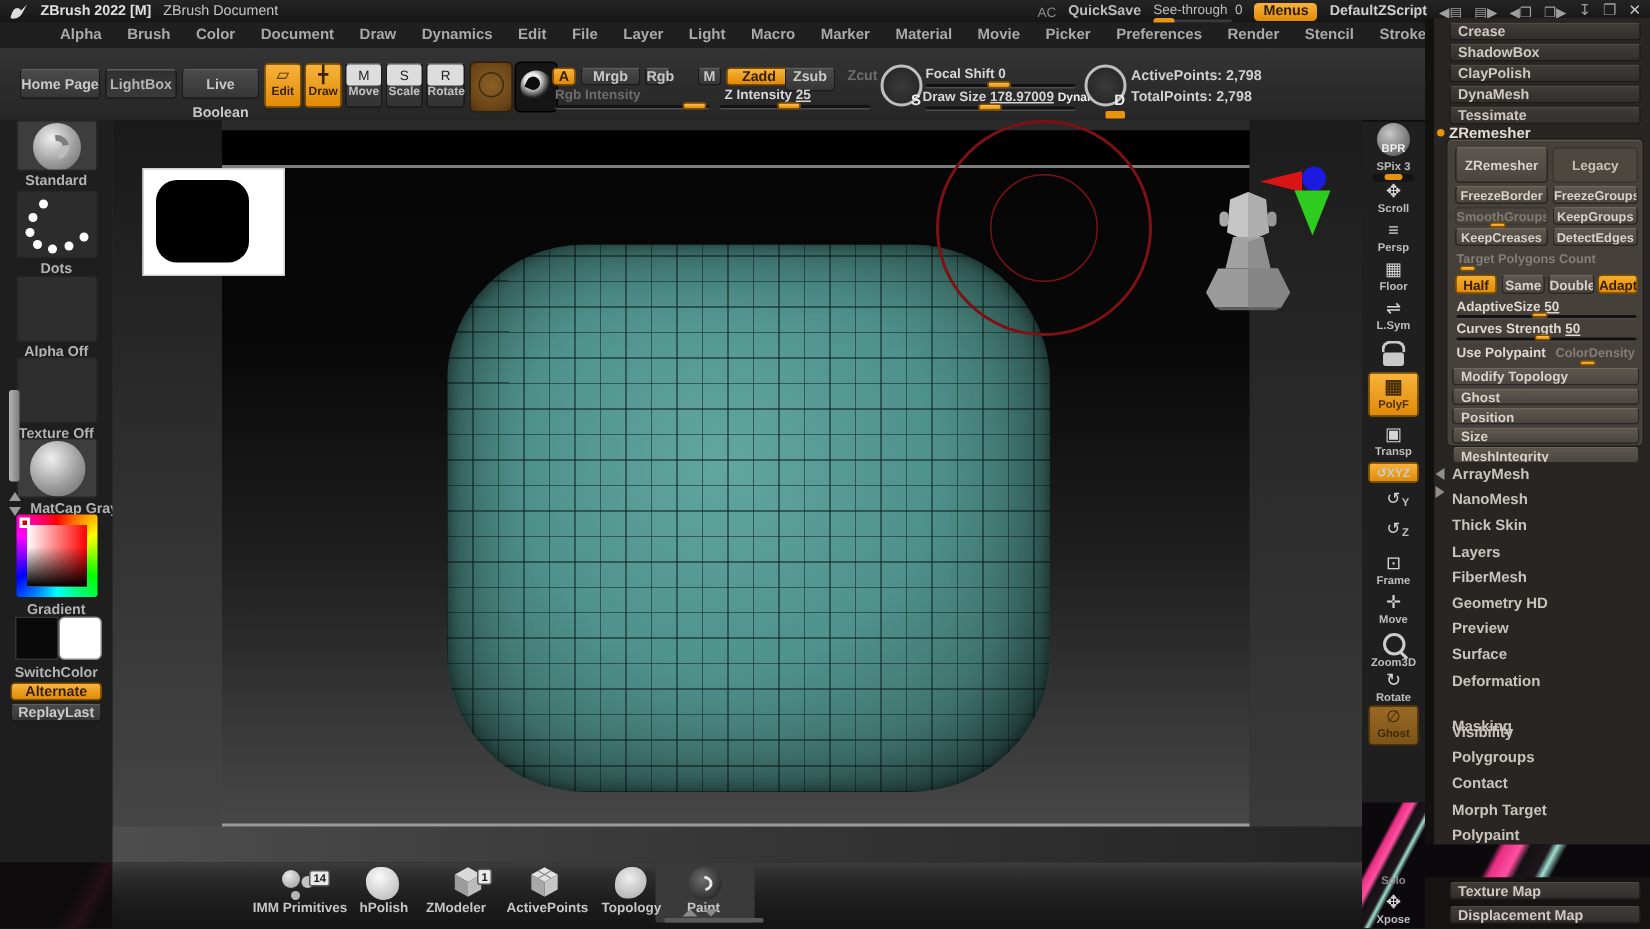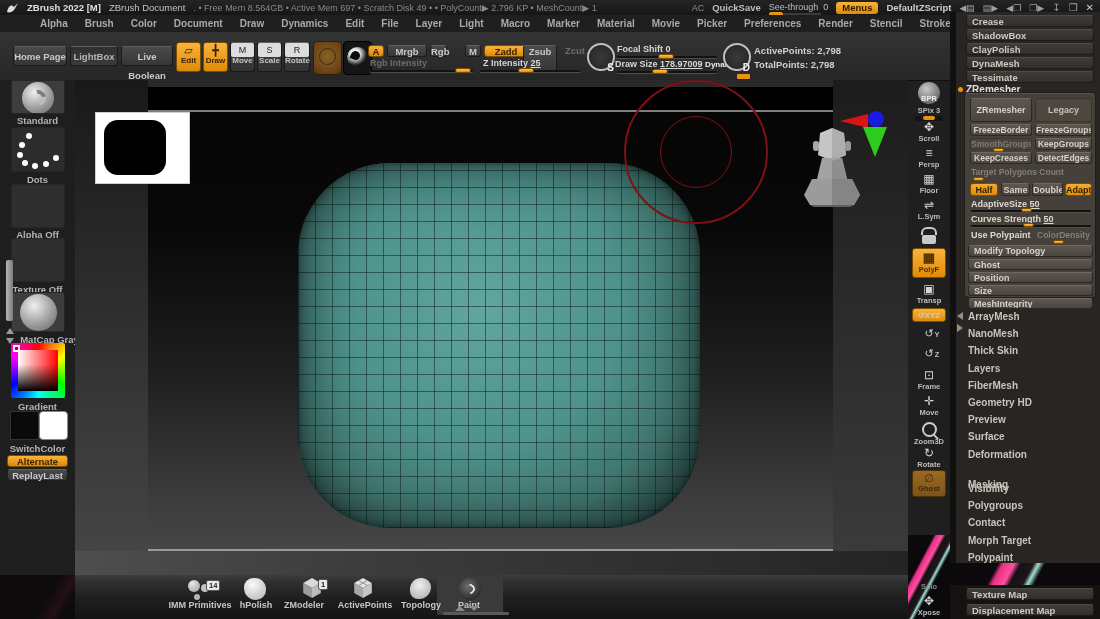--- a/index.html
+++ b/index.html
@@ -96,21 +96,20 @@
 <div id="app">
 
   <div class="abs titlebar">
     <span style="display:inline-flex;">
       <svg width="13" height="11" viewBox="0 0 13 11">
           <path d="M1 10 C2.5 3 6 2 8 5 L12 1 L9 6.5 C7 10.5 3 11 1 10 Z" fill="#dcdcdc"></path>
         </svg>
     </span>
     <span style="font-weight:bold;color:#e0e0e0;">ZBrush 2022 [M]</span>
     <span style="color:#c4c4c4;">ZBrush Document</span>
-    <span class="dim">.  • Free Mem 8.564GB • Active Mem 697 • Scratch Disk 49 •  • PolyCount▶ 2.796 KP  • MeshCount▶ 1</span>
     <span style="flex:1;"></span>
     <span class="dim">AC</span>
     <span style="font-weight:bold;">QuickSave</span>
     <span class="seethru" style="text-align:center;">
       <span style="font-size:9px;"><span>See-through</span>&nbsp;&nbsp;<span>0</span></span>
       <span class="st-trk" style="display:block;">
           <span class="st-h"></span>
         </span>
     </span>
     <span class="tb-menus">Menus</span>
@@ -182,21 +181,21 @@
     <div class="abs" style="left:343px;top:9px;width:27px;height:32px;border-radius:4px;background:#151515;border:1px solid #000;overflow:hidden;">
       <div class="abs" style="left:3px;top:5px;width:21px;height:21px;border-radius:50%;background:radial-gradient(circle at 38% 32%,#fdfdfd 0%,#e8e8e8 25%,#1a1a1a 60%,#050505 100%);"></div>
       <div class="abs" style="left:7px;top:9px;width:9px;height:9px;border-radius:50% 50% 50% 0;background:#0c0c0c;transform:rotate(25deg);"></div>
     </div>
 
     <div class="abs obtn" style="left:368px;top:13px;width:16px;height:12px;line-height:11px;">A</div>
     <div class="abs btn" style="left:387px;top:13px;width:40px;height:12px;line-height:11px;">Mrgb</div>
     <div class="abs btn" style="left:430px;top:13px;width:17px;height:12px;line-height:11px;">Rgb</div>
     <div class="abs btn" style="left:465px;top:13px;width:16px;height:12px;line-height:11px;">M</div>
     <div class="abs obtn" style="left:484px;top:13px;width:44px;height:12px;line-height:11px;">Zadd</div>
-    <div class="abs btn" style="left:523px;top:13px;width:34px;height:28px;line-height:11px;">Zsub</div>
+    <div class="abs btn" style="left:523px;top:13px;width:34px;height:16px;line-height:11px;">Zsub</div>
     <div class="abs flat" style="left:560px;top:13px;width:30px;height:12px;line-height:11px;">Zcut</div>
 
     <div class="abs flat" style="left:370px;top:26px;width:80px;text-align:left;font-size:9px;">Rgb Intensity</div>
     <div class="trk" style="left:370px;top:38px;width:103px;"></div>
     <div class="hdl" style="left:455px;top:36px;"></div>
 
     <div class="abs" style="left:483px;top:26px;font-size:9px;font-weight:bold;color:#d6d6d6;">
       <span>Z Intensity</span> <span style="text-decoration:underline;">25</span>
     </div>
     <div class="trk" style="left:480px;top:38px;width:100px;"></div>

